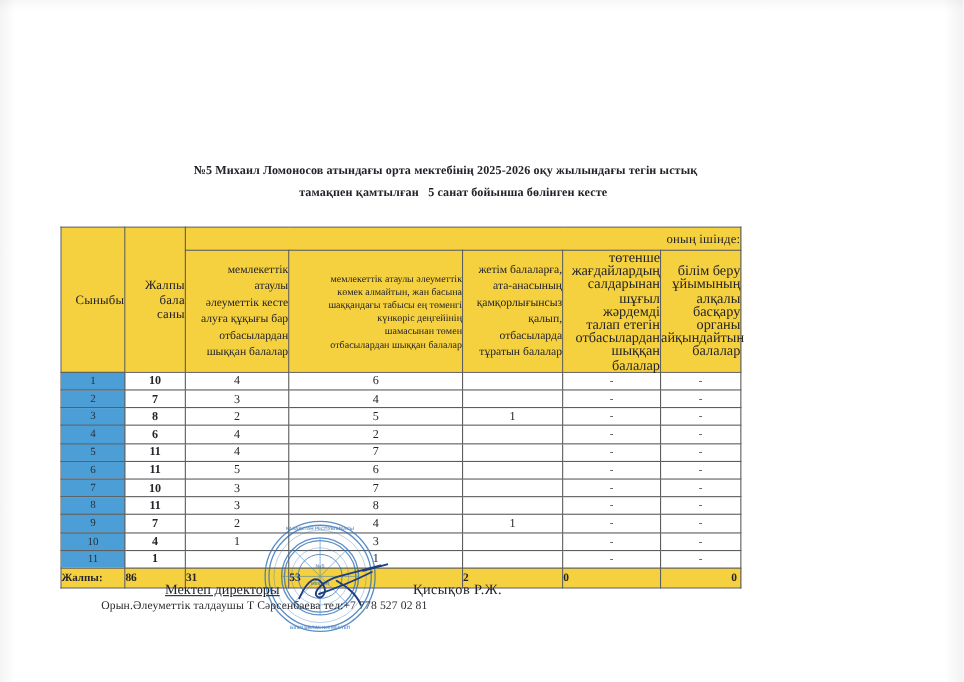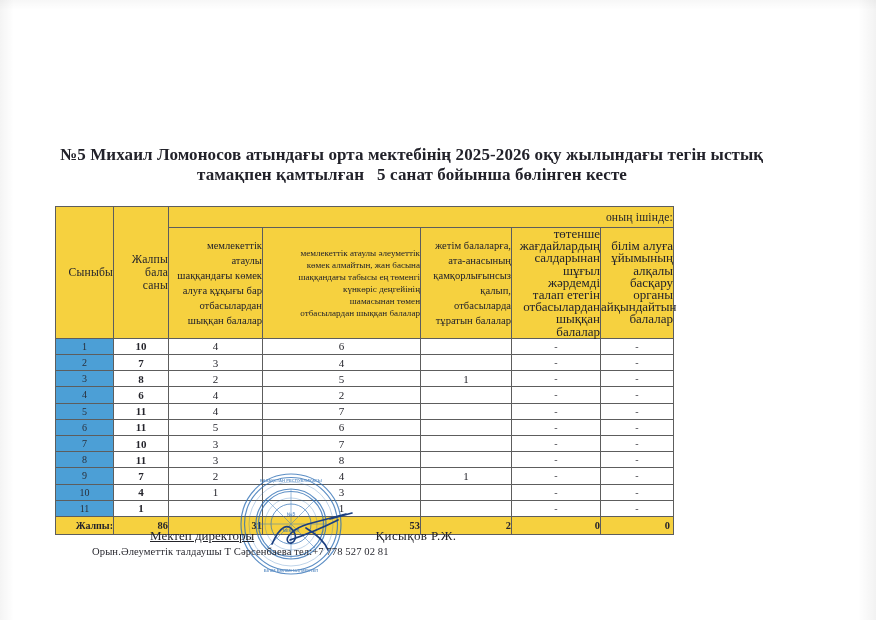--- a/index.html
+++ b/index.html
@@ -29,21 +29,21 @@
   }
 
   
   #doc-title {
     position: absolute;
     left: 60px;
     top: 145px;
     width: 690px;
     text-align: center;
     font-weight: bold;
-    font-size: 17px;
+    font-size: 11px;
     line-height: 20px;
     letter-spacing: 0.1px;
     color: #22222a;
   }
   #doc-title .t-line {
     display: block;
     white-space: pre;
   }
   #doc-title .t-line.line2 {
     padding-left: 14px;
@@ -114,21 +114,21 @@
   td.num.dash {
     font-size: 10px;
     color: #4a4a50;
   }
 
   tr.total td {
     background: #F6D13F;
     font-weight: bold;
     font-size: 10.4px;
     height: 17px;
-    text-align: right;
+    text-align: left;
     color: #23232b;
   }
   tr.total td.label { font-size: 10px; }
   tr.total td.last { text-align: right; padding-right: 3px; }
 
   
   col.c-class   { width: 58px; }
   col.c-total   { width: 55px; }
   col.c-cat1    { width: 94px; }
   col.c-cat2    { width: 158px; }
@@ -210,21 +210,21 @@
             <div>Жалпы</div>
             <div>бала</div>
             <div>саны</div>
           </td>
           <td class="hdr-yellow hdr-group" colspan="5">оның ішінде:</td>
         </tr>
         <tr>
           <td class="hdr-yellow hdr-cell big">
             <div>мемлекеттік</div>
             <div>атаулы</div>
-            <div>шаққандағы көмек</div>
+            <div>әлеуметтік кесте</div>
             <div>алуға құқығы бар</div>
             <div>отбасылардан</div>
             <div>шыққан балалар</div>
           </td>
           <td class="hdr-yellow hdr-cell wide">
             <div>мемлекеттік атаулы әлеуметтік</div>
             <div>көмек алмайтын, жан басына</div>
             <div>шаққандағы табысы ең төменгі</div>
             <div>күнкөріс деңгейінің</div>
             <div>шамасынан төмен</div>
@@ -241,21 +241,21 @@
           <td class="hdr-yellow hdr-cell">
             <div>төтенше</div>
             <div>жағдайлардың</div>
             <div>салдарынан</div>
             <div>шұғыл жәрдемді</div>
             <div>талап етегін</div>
             <div>отбасылардан</div>
             <div>шыққан балалар</div>
           </td>
           <td class="hdr-yellow hdr-cell">
-            <div>білім алуға</div>
+            <div>білім беру</div>
             <div>ұйымының</div>
             <div>алқалы</div>
             <div>басқару</div>
             <div>органы</div>
             <div>айқындайтын</div>
             <div>балалар</div>
           </td>
         </tr>
       </thead>
       <tbody id="table-body">

